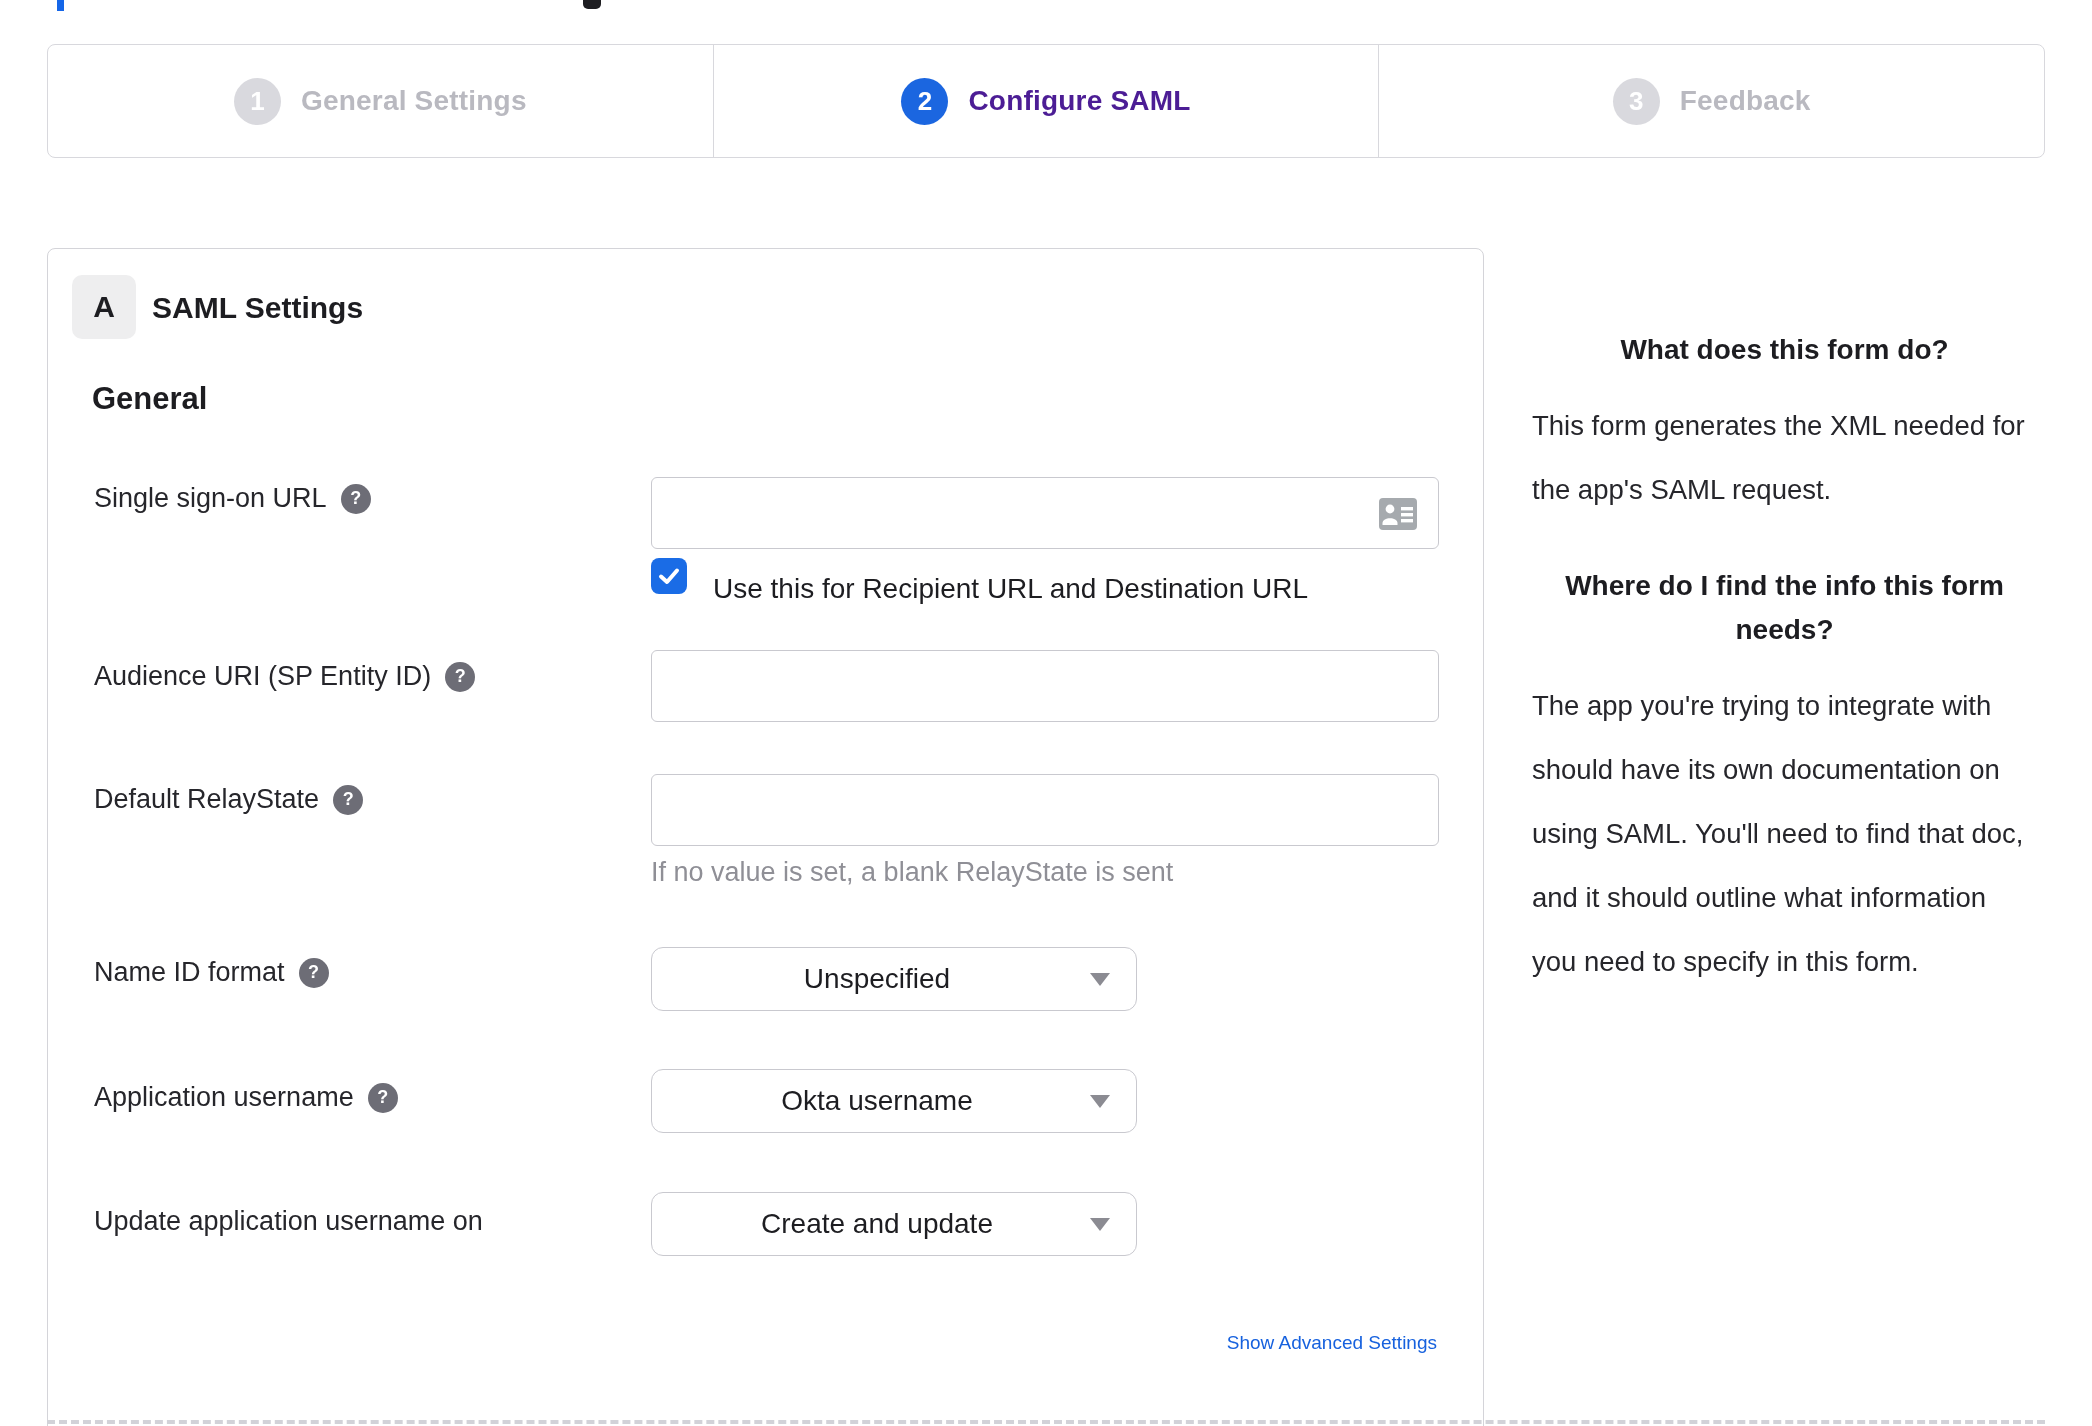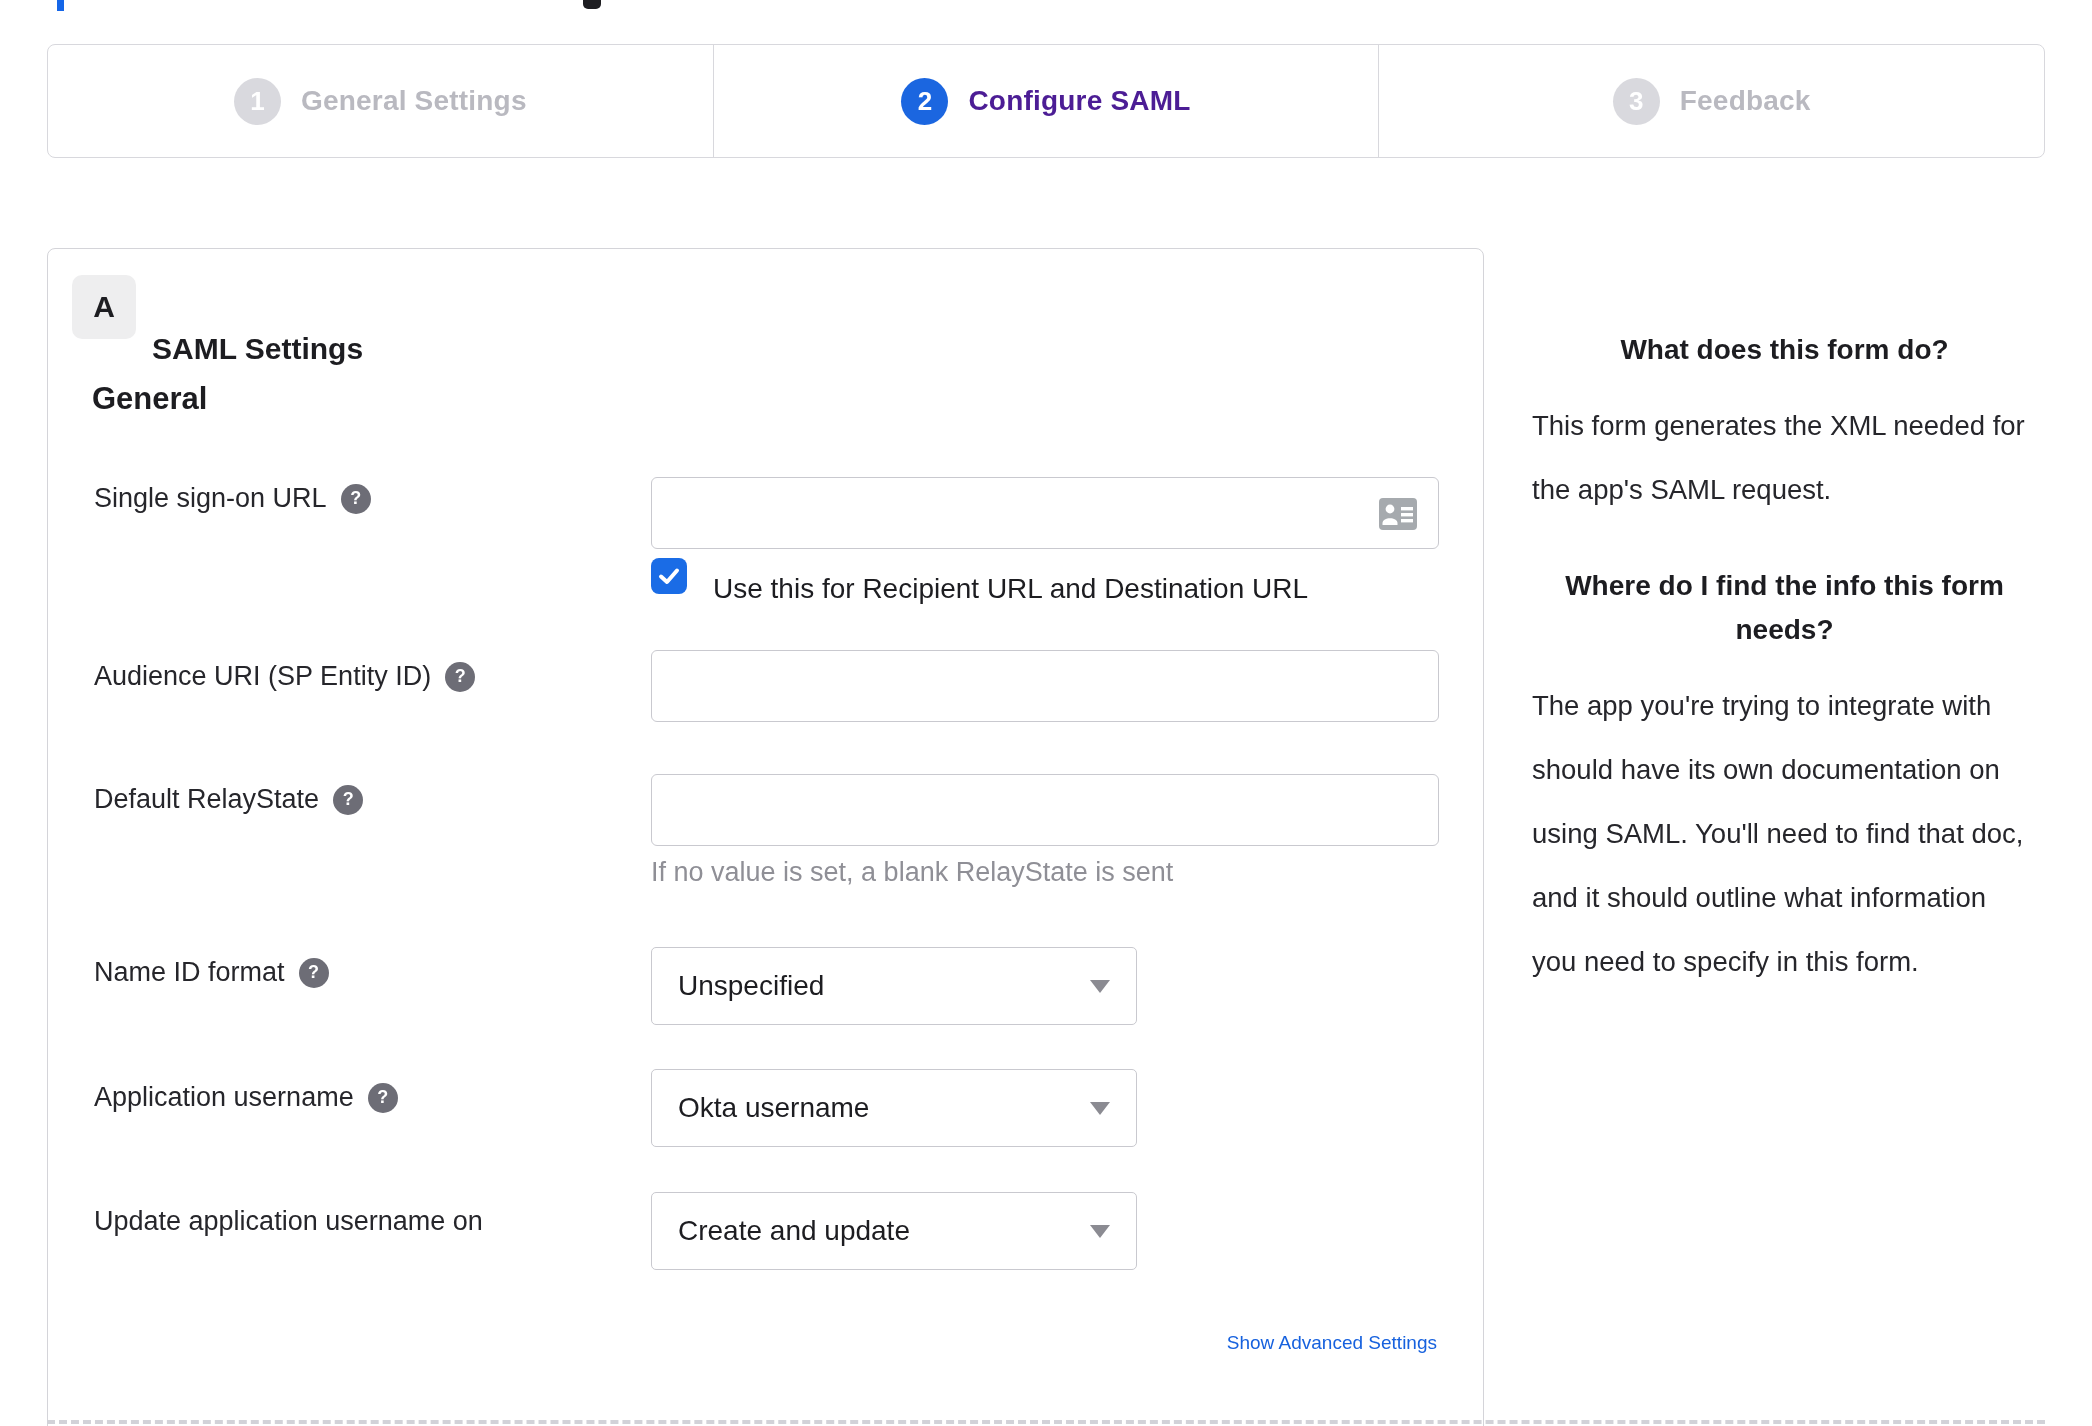--- a/index.html
+++ b/index.html
@@ -20,36 +20,36 @@
                  font-size:26px; font-weight:bold; display:flex; align-items:center; justify-content:center; }
   .step-label { font-size:28px; font-weight:bold; color:#b9b9c0; letter-spacing:.2px; }
   .step.active .step-circle { background:#1b66e0; }
   .step.active .step-label { color:#4c1d95; }
 
   
   .card { left:47px; top:248px; width:1437px; height:1400px; background:#fff;
           border:1px solid #d4d4d9; border-radius:8px; }
   .badge-a { left:24px; top:26px; width:64px; height:64px; background:#eeeeef; border-radius:10px;
              display:flex; align-items:center; justify-content:center; font-size:30px; font-weight:bold; }
-  .card-title { left:104px; top:42px; font-size:30px; font-weight:bold;margin-top:41px; }
+  .card-title { left:104px; top:42px; font-size:30px; font-weight:bold; }
   .group-title { left:44px; top:132px; font-size:31px; font-weight:bold; }
 
   .f-label { font-size:27px; color:#26262b; display:flex; align-items:center; gap:14px; }
   .help-icon { width:30px; height:30px; border-radius:50%; background:#6d6d76; color:#fff;
                font-size:18px; font-weight:bold; display:inline-flex; align-items:center;
                justify-content:center; flex:0 0 auto; cursor:pointer; }
 
   .text-input { left:603px; width:788px; height:72px; border:1px solid #c9c9cf; border-radius:6px;
                 font-size:28px; padding:0 70px 0 24px; font-family:"Liberation Sans",sans-serif;
                 color:#1d1d21; background:#fff; outline:none; }
   .hint { left:603px; font-size:27px; color:#8f8f96; }
 
-  .selectbox { left:603px; width:486px; height:78px; border:1px solid #c9c9cf; border-radius:5px;
+  .selectbox { left:603px; width:486px; height:64px; border:1px solid #c9c9cf; border-radius:12px;
                background:#fff; display:flex; align-items:center; padding:0 60px 0 26px;
-               font-size:28px; cursor:pointer; }
+               font-size:28px; cursor:pointer;justify-content:center; }
   .select-arrow { position:absolute; right:26px; top:50%; margin-top:-6px; width:0; height:0;
                   border-left:10px solid transparent; border-right:10px solid transparent;
                   border-top:13px solid #8b8b92; }
 
   .checkbox { left:603px; width:36px; height:36px; border-radius:8px; background:#1a6ce6;
               display:flex; align-items:center; justify-content:center; cursor:pointer; }
   .checkbox-label { left:665px; font-size:28px; }
 
   .vcard-icon { left:1331px; width:38px; height:32px; }
 

